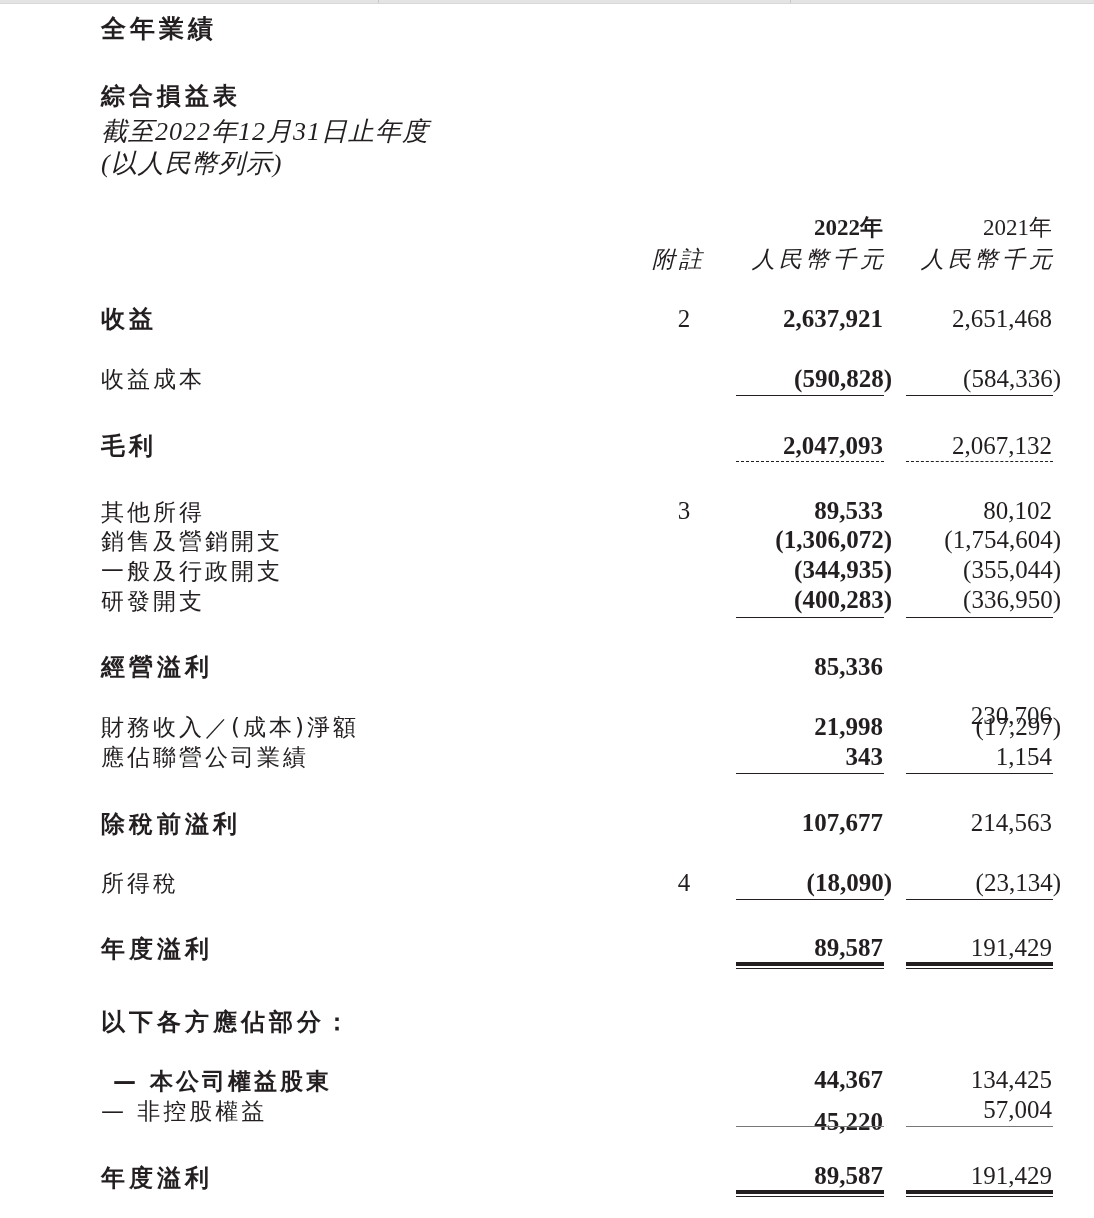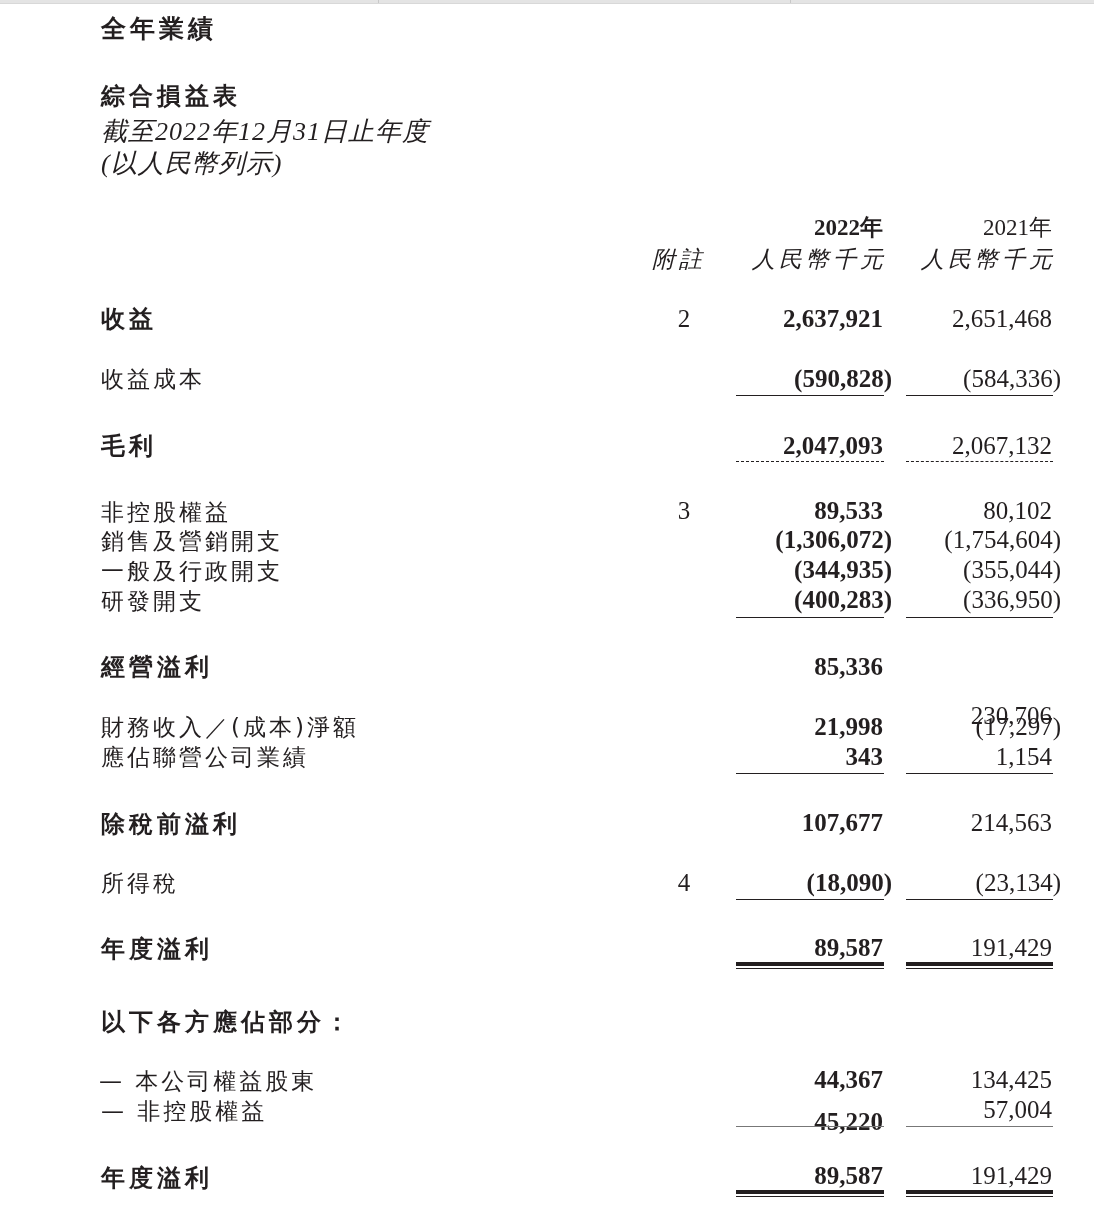--- a/index.html
+++ b/index.html
@@ -60,21 +60,21 @@
 <div class="abs num col21 paren-adj" style="top:365px;">(584,336)</div>
 <div class="rule r22" style="top:395px;"></div>
 <div class="rule r21" style="top:395px;"></div>
 
 <div class="abs cjk-bold" style="left:101px; top:430px;">毛利</div>
 <div class="abs num bold col22" style="top:432px;">2,047,093</div>
 <div class="abs num col21" style="top:432px;">2,067,132</div>
 <div class="rule dashed r22" style="top:461px;"></div>
 <div class="rule dashed r21" style="top:461px;"></div>
 
-<div class="abs cjk" style="left:101px; top:497px;">非控股權益</div>
+<div class="abs cjk" style="left:101px; top:497px;">其他所得</div>
 <div class="abs note" style="top:497px;">3</div>
 <div class="abs num bold col22" style="top:497px;">89,533</div>
 <div class="abs num col21" style="top:497px;">80,102</div>
 
 <div class="abs cjk" style="left:101px; top:526px;">銷售及營銷開支</div>
 <div class="abs num bold col22 paren-adj" style="top:526px;">(1,306,072)</div>
 <div class="abs num col21 paren-adj" style="top:526px;">(1,754,604)</div>
 
 <div class="abs cjk" style="left:101px; top:556px;">一般及行政開支</div>
 <div class="abs num bold col22 paren-adj" style="top:556px;">(344,935)</div>
@@ -112,21 +112,21 @@
 <div class="rule r21" style="top:899px;"></div>
 
 <div class="abs cjk-bold" style="left:101px; top:933px;">年度溢利</div>
 <div class="abs num bold col22" style="top:934px;">89,587</div>
 <div class="abs num col21" style="top:934px;">191,429</div>
 <div class="rule double r22" style="top:962px;"></div>
 <div class="rule double r21" style="top:962px;"></div>
 
 <div class="abs cjk-bold" style="left:101px; top:1006px;">以下各方應佔部分：</div>
 
-<div class="abs cjk" style="left:99px; top:1066px;">— 本公司權益股東</div>
+<div class="abs cjk" style="left:113px; top:1066px;font-weight:bold;">— 本公司權益股東</div>
 <div class="abs num bold col22" style="top:1066px;">44,367</div>
 <div class="abs num col21" style="top:1066px;margin-left:17px;">134,425</div>
 
 <div class="abs cjk" style="left:101px; top:1096px;">— 非控股權益</div>
 <div class="abs num bold col22" style="top:1096px;margin-top:12px;">45,220</div>
 <div class="abs num col21" style="top:1096px;">57,004</div>
 <div class="rule r22" style="top:1126px; border-top-color:#777;"></div>
 <div class="rule r21" style="top:1126px; border-top-color:#777;"></div>
 
 <div class="abs cjk-bold" style="left:101px; top:1162px;">年度溢利</div>

